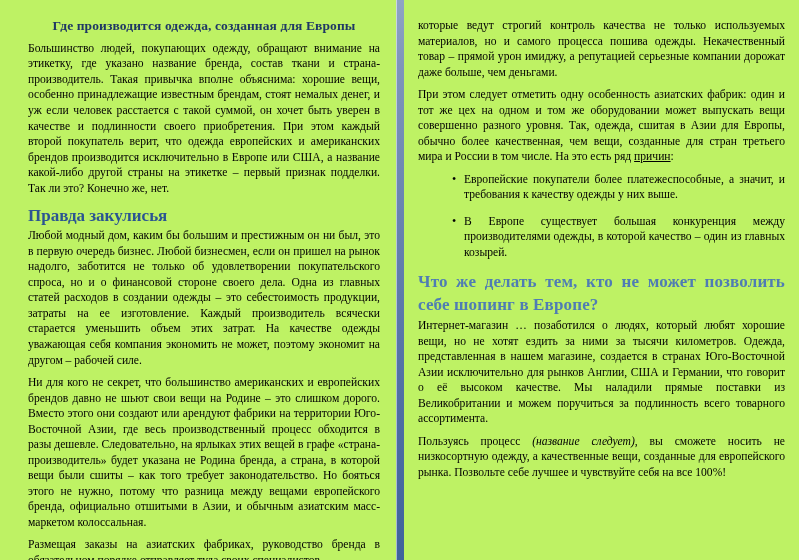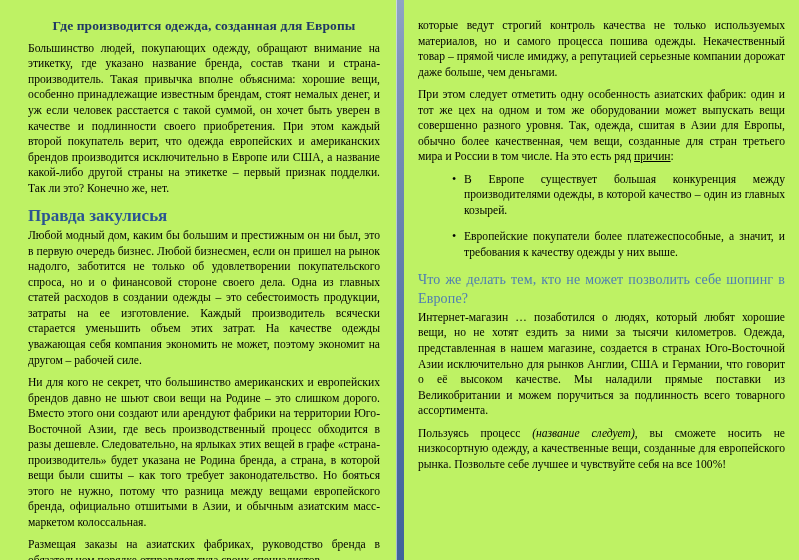--- a/index.html
+++ b/index.html
@@ -90,22 +90,22 @@
     font-size: 17px;
     font-weight: bold;
     color: #2b5592;
     margin: 9px 0 1px 0;
     line-height: 1.3;
     text-align: left;
   }
 
   h2.sub-head-wide {
     font-family: "Liberation Serif", "DejaVu Serif", serif;
-    font-size: 14px;
-    font-weight: normal;
+    font-size: 17px;
+    font-weight: bold;
     color: #4f7cb4;
     margin: 9px 0 1px 0;
     line-height: 1.34;
     text-align: justify;
     text-align-last: left;
     letter-spacing: 0.15px;
   }
 
   p.body-par {
     font-size: 11.6px;
@@ -164,27 +164,27 @@
       <p class="body-par">Любой модный дом, каким бы большим и престижным он ни был, это в первую очередь бизнес. Любой бизнесмен, если он пришел на рынок надолго, заботится не только об удовлетворении покупательского спроса, но и о финансовой стороне своего дела. Одна из главных статей расходов в создании одежды – это себестоимость продукции, затраты на ее изготовление. Каждый производитель всячески старается уменьшить объем этих затрат. На качестве одежды уважающая себя компания экономить не может, поэтому экономит на другом – рабочей силе.</p>
 
       <p class="body-par">Ни для кого не секрет, что большинство американских и европейских брендов давно не шьют свои вещи на Родине – это слишком дорого. Вместо этого они создают или арендуют фабрики на территории Юго-Восточной Азии, где весь производственный процесс обходится в разы дешевле. Следовательно, на ярлыках этих вещей в графе «страна-производитель» будет указана не Родина бренда, а страна, в которой вещи были сшиты – как того требует законодательство. Но бояться этого не нужно, потому что разница между вещами европейского бренда, официально отшитыми в Азии, и обычным азиатским масс-маркетом колоссальная.</p>
 
       <p class="body-par">Размещая заказы на азиатских фабриках, руководство бренда в обязательном порядке отправляет туда своих специалистов,</p>
 
     </div>
 
     <div class="col col-right">
 
-      <p class="body-par">которые ведут строгий контроль качества не только используемых материалов, но и самого процесса пошива одежды. Некачественный товар – прямой числе имиджу, а репутацией серьезные компании дорожат даже больше, чем деньгами.</p>
+      <p class="body-par">которые ведут строгий контроль качества не только используемых материалов, но и самого процесса пошива одежды. Некачественный товар – прямой урон имиджу, а репутацией серьезные компании дорожат даже больше, чем деньгами.</p>
 
       <p class="body-par"><span>При этом следует отметить одну особенность азиатских фабрик: один и тот же цех на одном и том же оборудовании может выпускать вещи совершенно разного уровня. Так, одежда, сшитая в Азии для Европы, обычно более качественная, чем вещи, созданные для стран третьего мира и России в том числе. На это есть ряд </span><span class="underline-word">причин</span><span>:</span></p>
 
       <ul class="reasons">
+        <li>Европейские покупатели более платежеспособные, а значит, и требования к качеству одежды у них выше.</li>
         <li>В Европе существует большая конкуренция между производителями одежды, в которой качество – один из главных козырей.</li>
-        <li>Европейские покупатели более платежеспособные, а значит, и требования к качеству одежды у них выше.</li>
       </ul>
 
 
       <h2 class="sub-head-wide">Что же делать тем, кто не может позволить себе шопинг в Европе?</h2>
 
       <p class="body-par">Интернет-магазин … позаботился о людях, который любят хорошие вещи, но не хотят ездить за ними за тысячи километров. Одежда, представленная в нашем магазине, создается в странах Юго-Восточной Азии исключительно для рынков Англии, США и Германии, что говорит о её высоком качестве. Мы наладили прямые поставки из Великобритании и можем поручиться за подлинность всего товарного ассортимента.</p>
 
       <p class="body-par"><span>Пользуясь процесс </span><span class="italic-note">(название следует)</span><span>, вы сможете носить не низкосортную одежду, а качественные вещи, созданные для европейского рынка. Позвольте себе лучшее и чувствуйте себя на все 100%!</span></p>
 
     </div>

